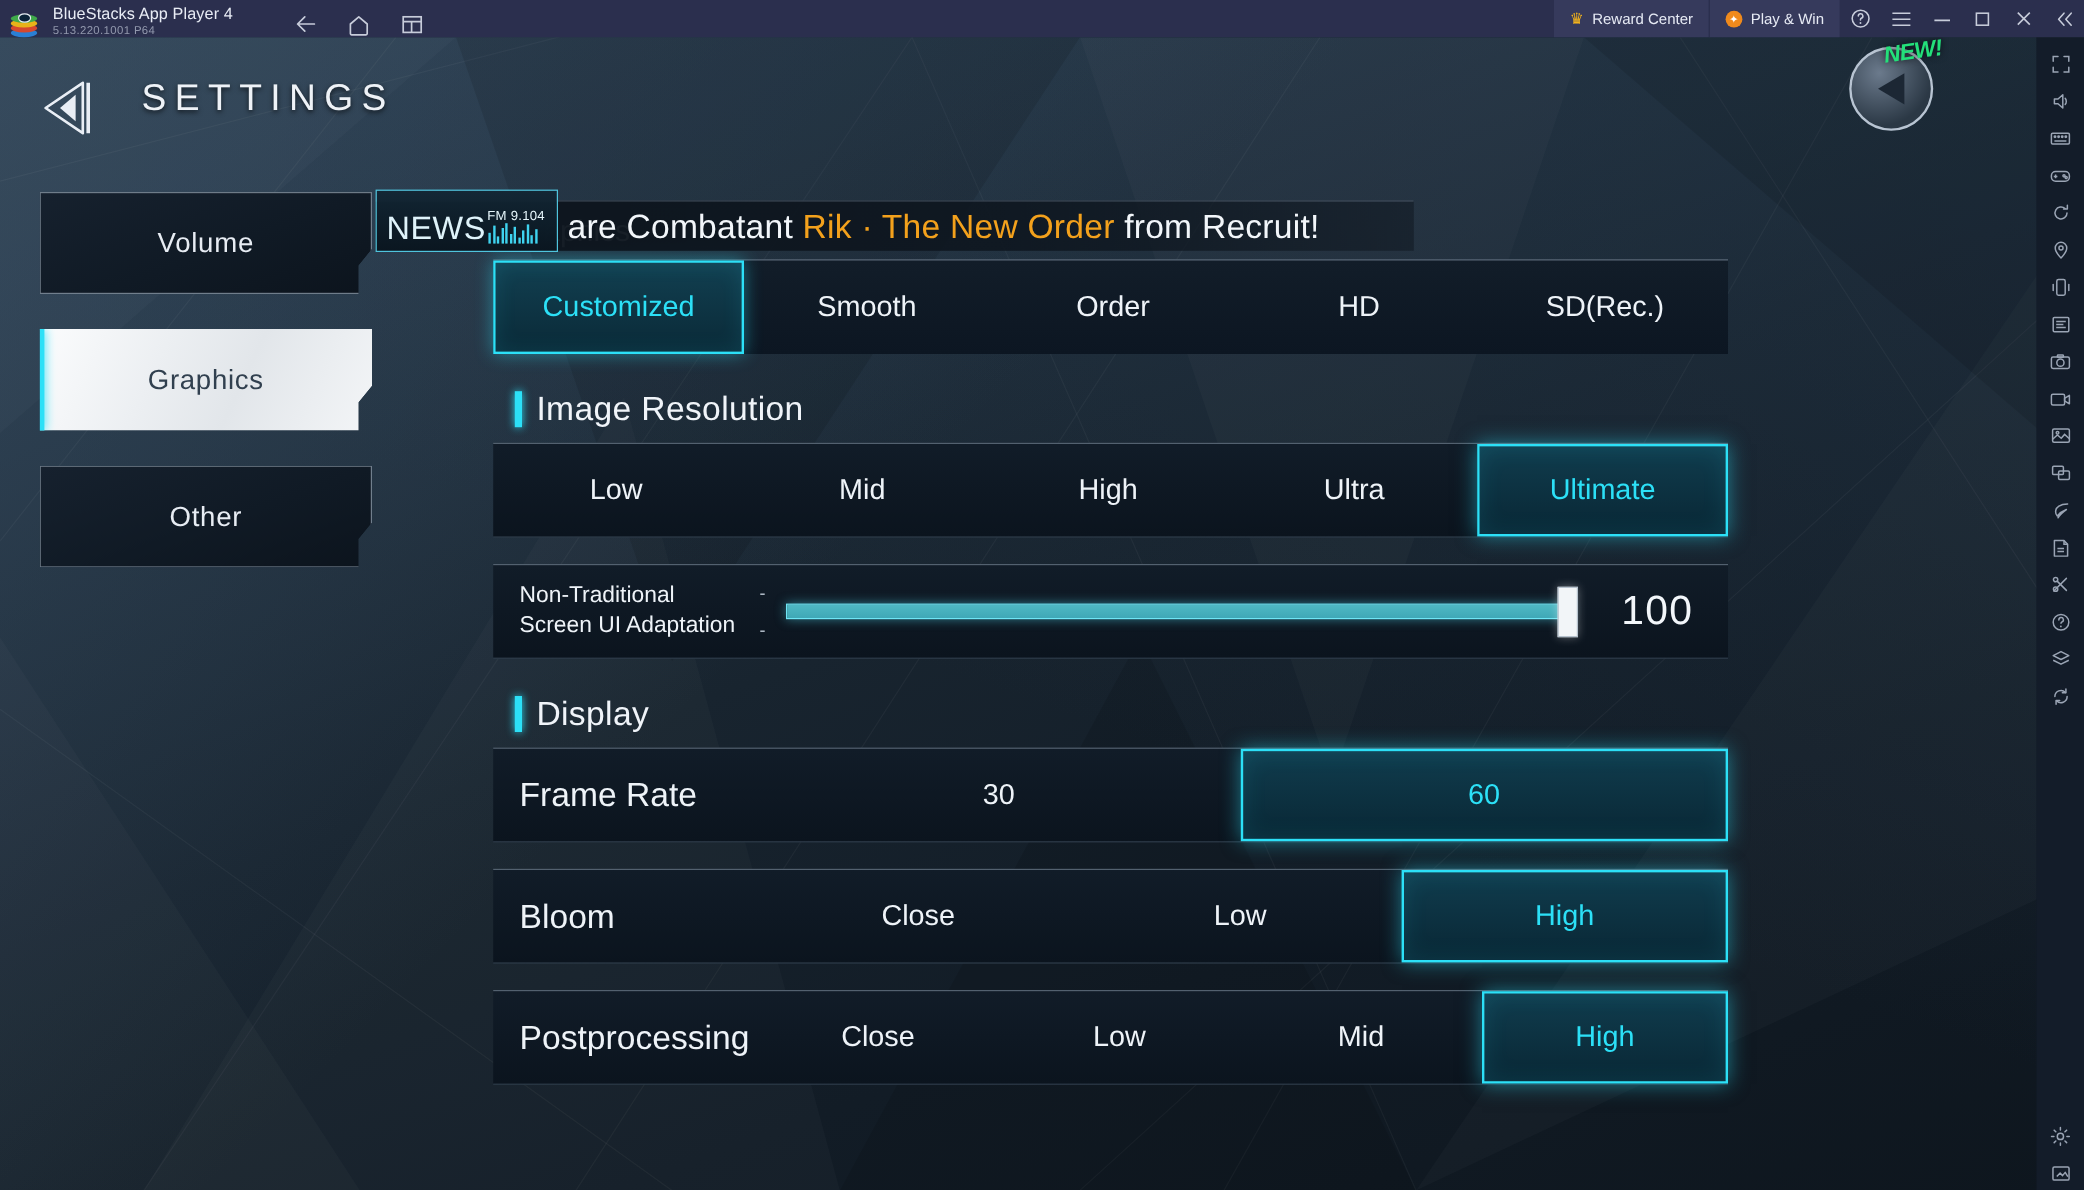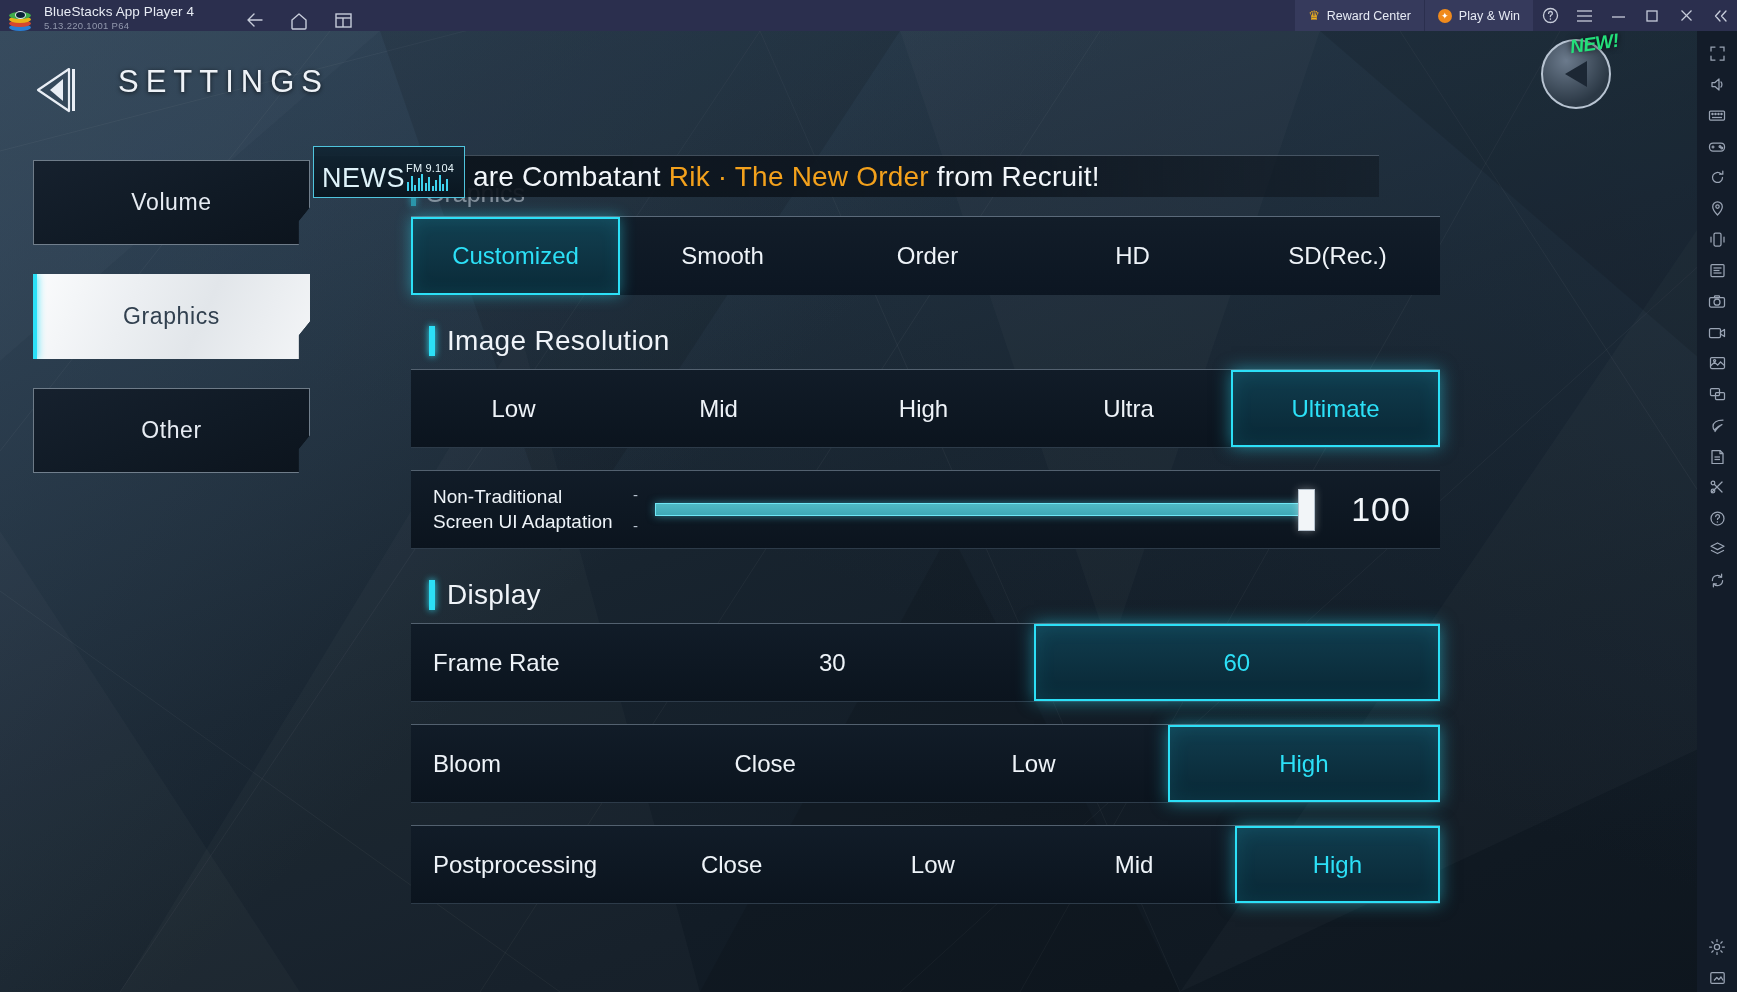--- a/index.html
+++ b/index.html
@@ -143,22 +143,22 @@
   }
   .tab.active .tab-label { color: #31404f; }
   .tab-accent {
     position: absolute; left: -3px; top: 0; width: 7px; height: 100%;
     background: #2ce0f7; box-shadow: 0 0 9px #2ce0f7;
   }
   .tab-label { position: relative; font-size: 23px; letter-spacing: .6px; z-index: 2; }
 
   
   .news {
-    position: absolute; left: 313px; top: 124px;
-    width: 1066px; height: 42px;
+    position: absolute; left: 313px; top: 136px;
+    width: 865px; height: 42px;
     background: linear-gradient(90deg, rgba(11,18,26,.92) 0%, rgba(13,21,30,.88) 60%, rgba(15,23,32,.55) 100%);
     border-top: 1px solid rgba(160,180,200,.35);
     display: flex; align-items: center;
   }
   .news-badge {
     position: absolute; left: 0; top: -10px;
     width: 152px; height: 52px;
     background: linear-gradient(180deg, rgba(18,38,52,.95), rgba(10,22,32,.95));
     border: 1px solid #4fc4dd;
     display: flex; align-items: flex-end; padding: 4px 6px 5px 8px; gap: 1px;
@@ -208,21 +208,21 @@
 
   .opt-row {
     display: flex; height: 79px; align-items: stretch;
     border-top: 1px solid rgba(170,190,210,.45);
     border-bottom: 1px solid rgba(120,140,160,.28);
     background: linear-gradient(180deg,#111c28 0%, #0b141e 100%);
     margin-bottom: 22px;
   }
   .opt-label {
     display: flex; align-items: center;
-    padding-left: 22px; color: #eef3f8; font-size: 24px;
+    padding-left: 22px; color: #eef3f8; font-size: 28px;
     width: 220px; flex: none;
   }
   .opt-cells { display: flex; flex: 1; }
   .cell {
     flex: 1; display: flex; align-items: center; justify-content: center;
     color: #eef3f8; font-size: 24px; cursor: pointer; position: relative;
   }
   .cell.sel {
     color: #2ce0f7;
     background: linear-gradient(180deg, rgba(16,64,82,.9), rgba(9,40,54,.95));

